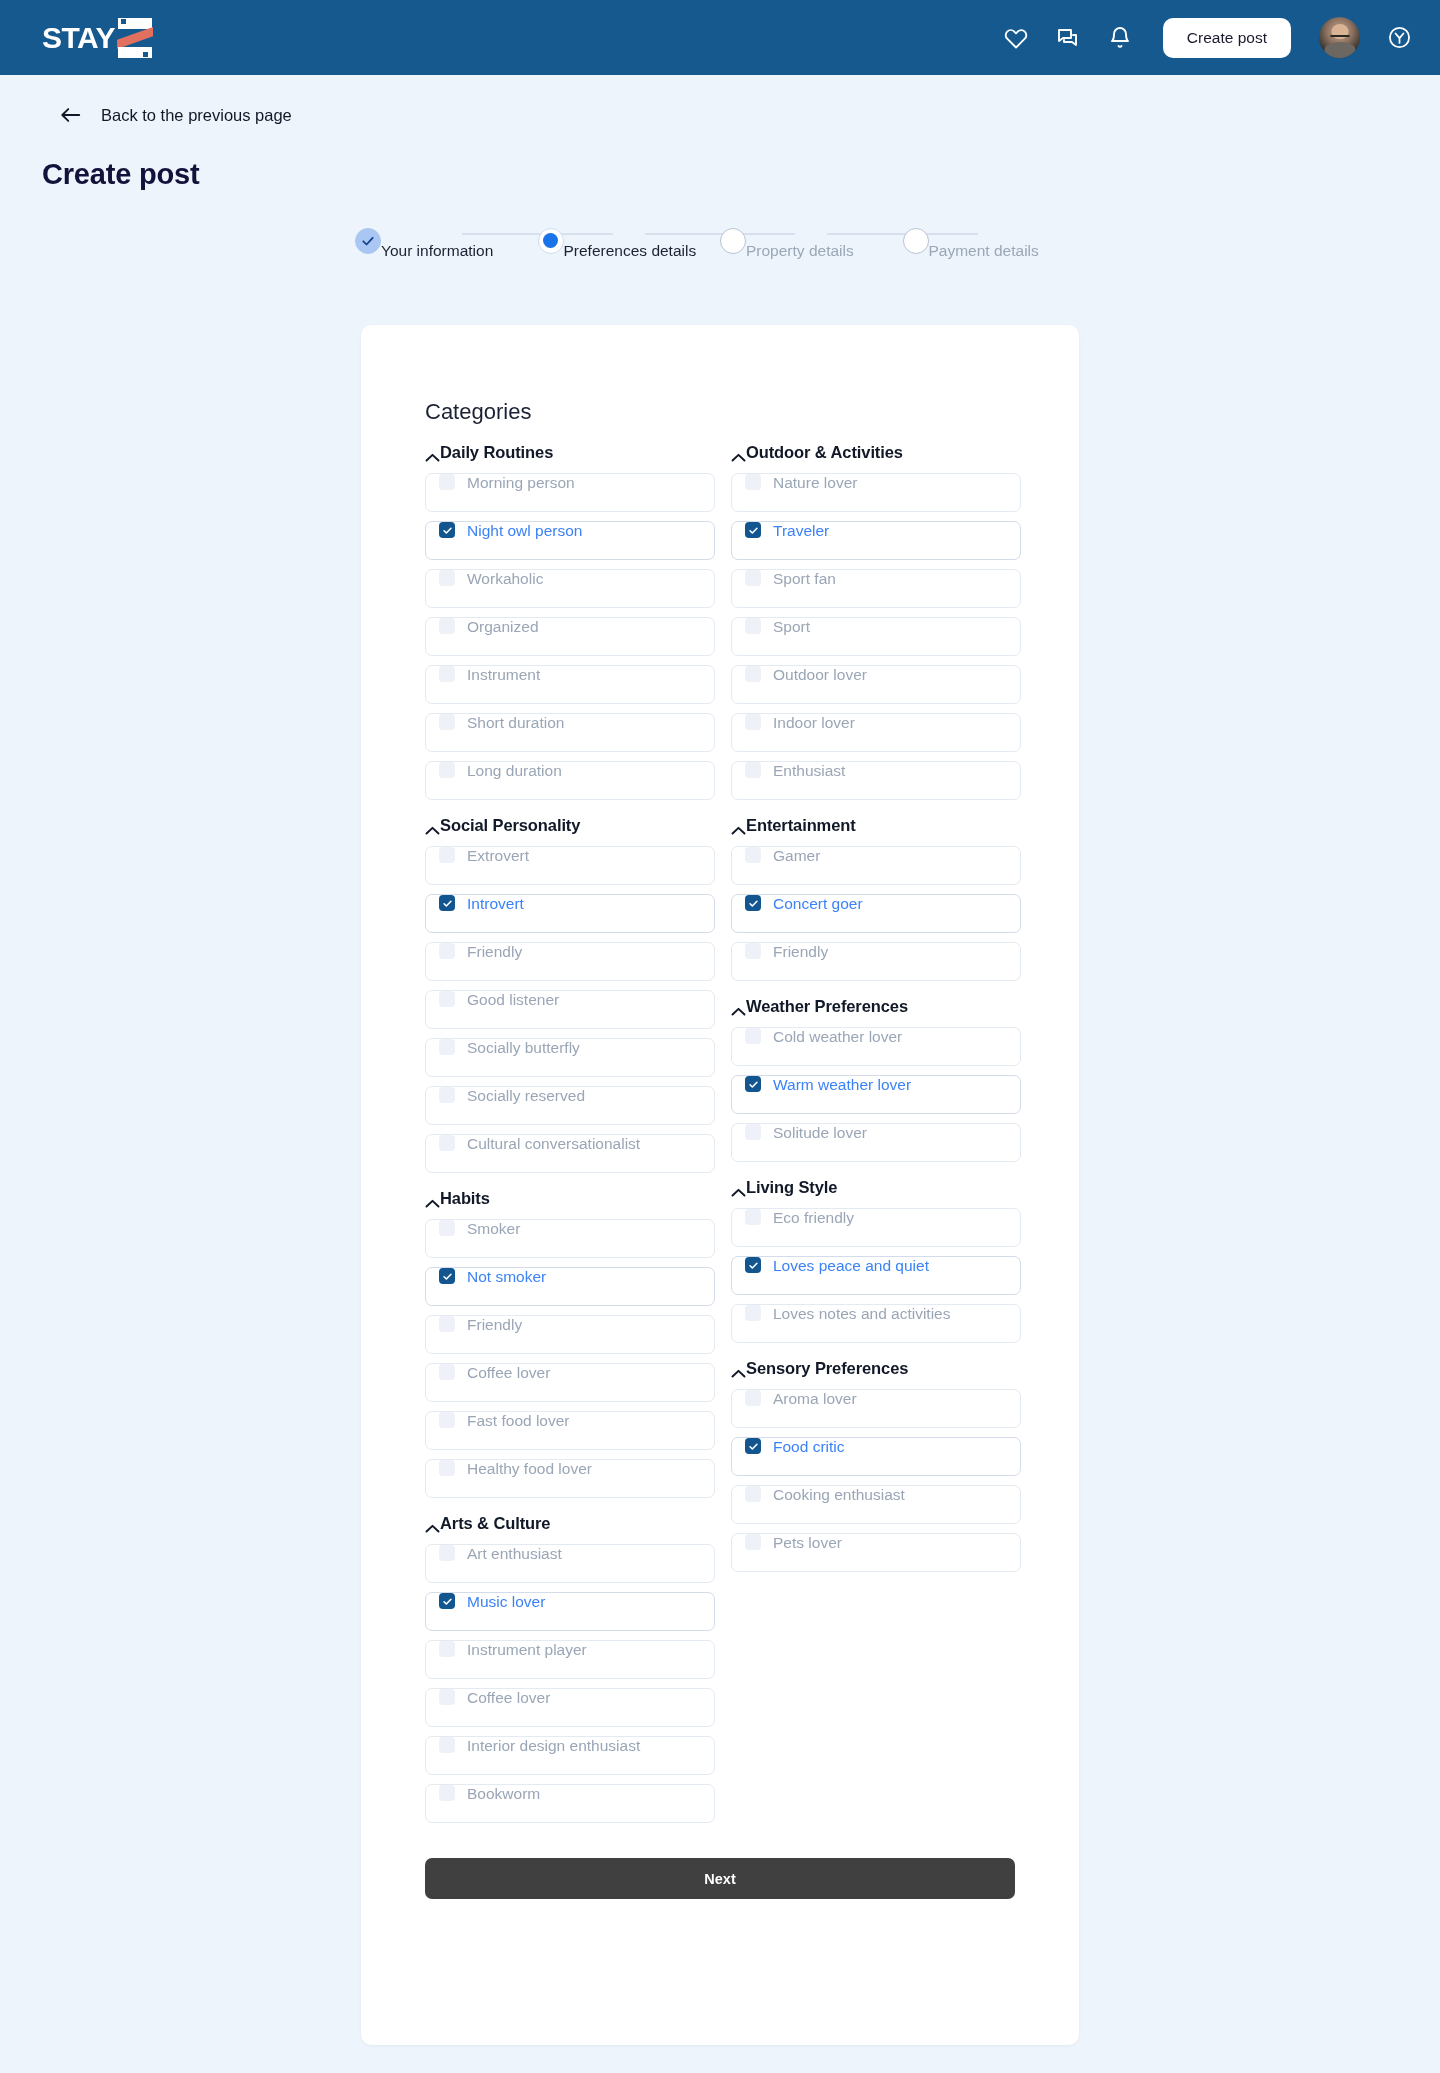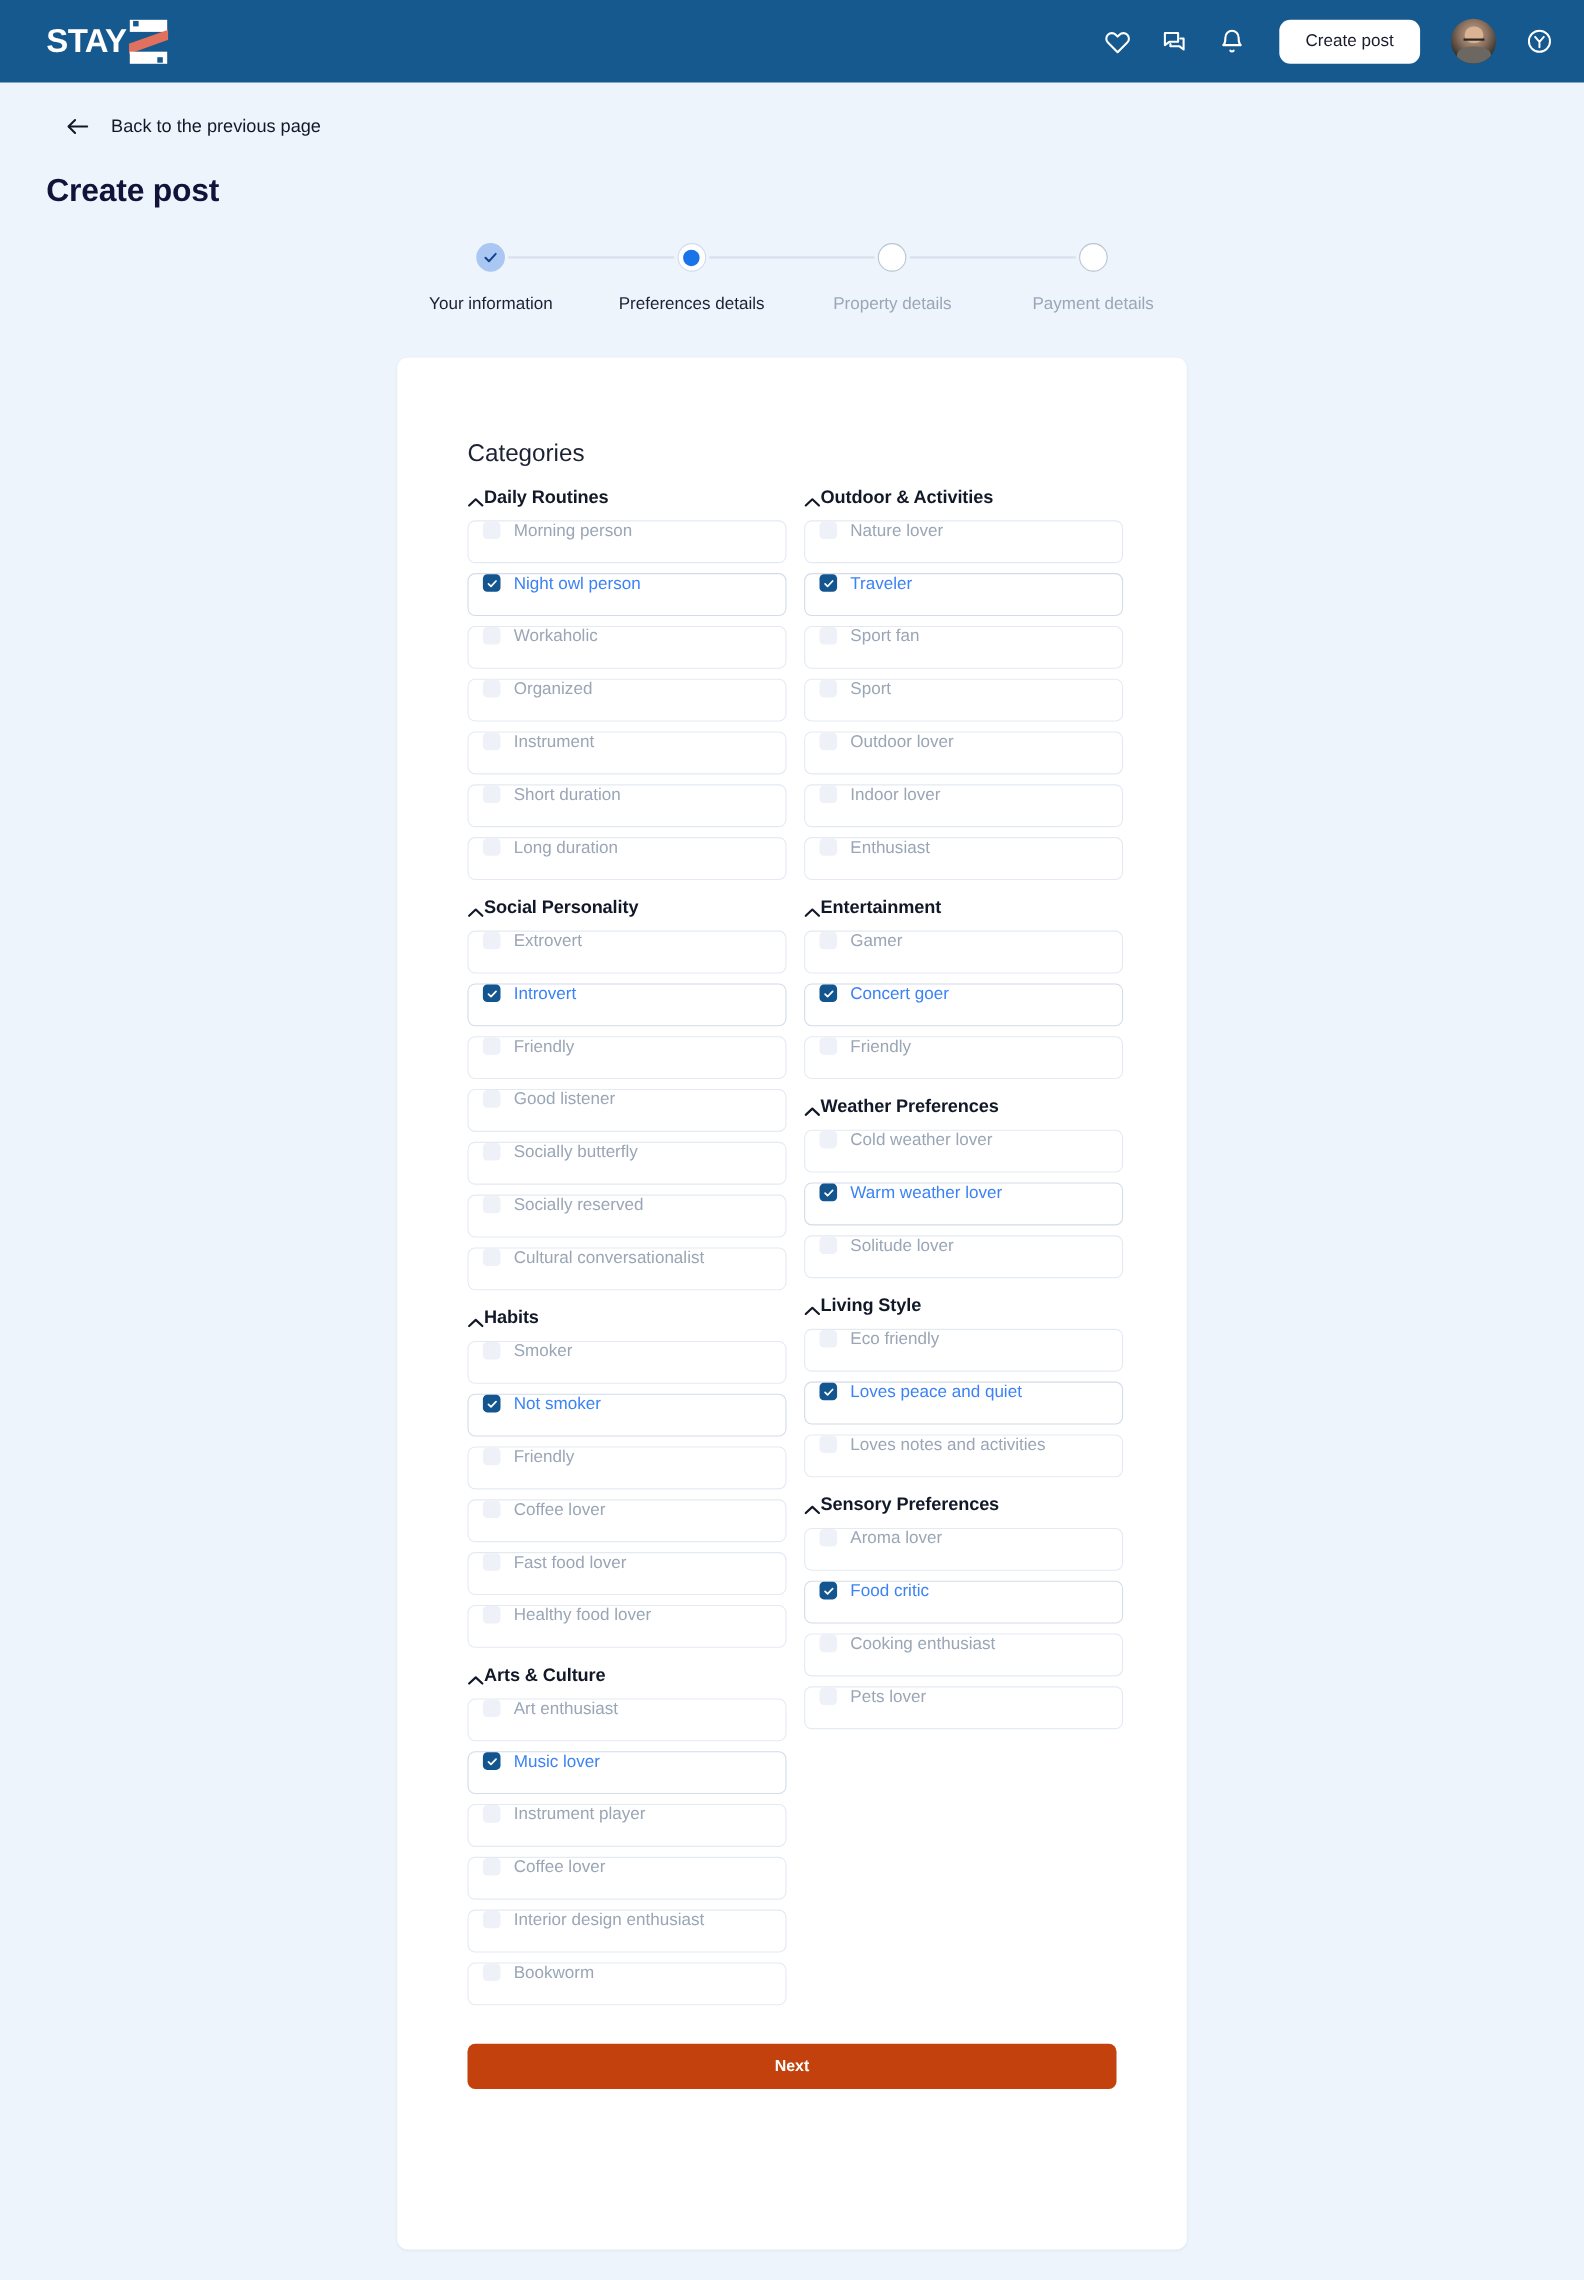--- a/index.html
+++ b/index.html
@@ -159,21 +159,21 @@
     height: 76px;
   }
   .stepper-track {
     display: flex;
     align-items: flex-start;
     position: relative;
   }
   .step {
     flex: 1;
     display: flex;
-    flex-direction: column;
+    flex-direction: row;
     align-items: center;
     position: relative;
     z-index: 2;
   }
   .step-dot {
     width: 26px; height: 26px;
     border-radius: 50%;
     background: #ffffff;
     border: 1.4px solid #b9c4d4;
     display: flex;
@@ -294,21 +294,21 @@
     font-size: 15.5px;
     color: #9aa6b6;
     font-family: "Liberation Sans", sans-serif;
   }
   .opt.checked .opt-label { color: #3b82f6; }
 
   .next-btn {
     margin-top: 26px;
     width: 100%;
     height: 41px;
-    background: #c2410c;
+    background: #404040;
     color: #ffffff;
     border: none;
     border-radius: 7px;
     font-size: 14.5px;
     font-weight: 700;
     font-family: "Liberation Sans", sans-serif;
     cursor: pointer;
   }
 </style>
 </head>

